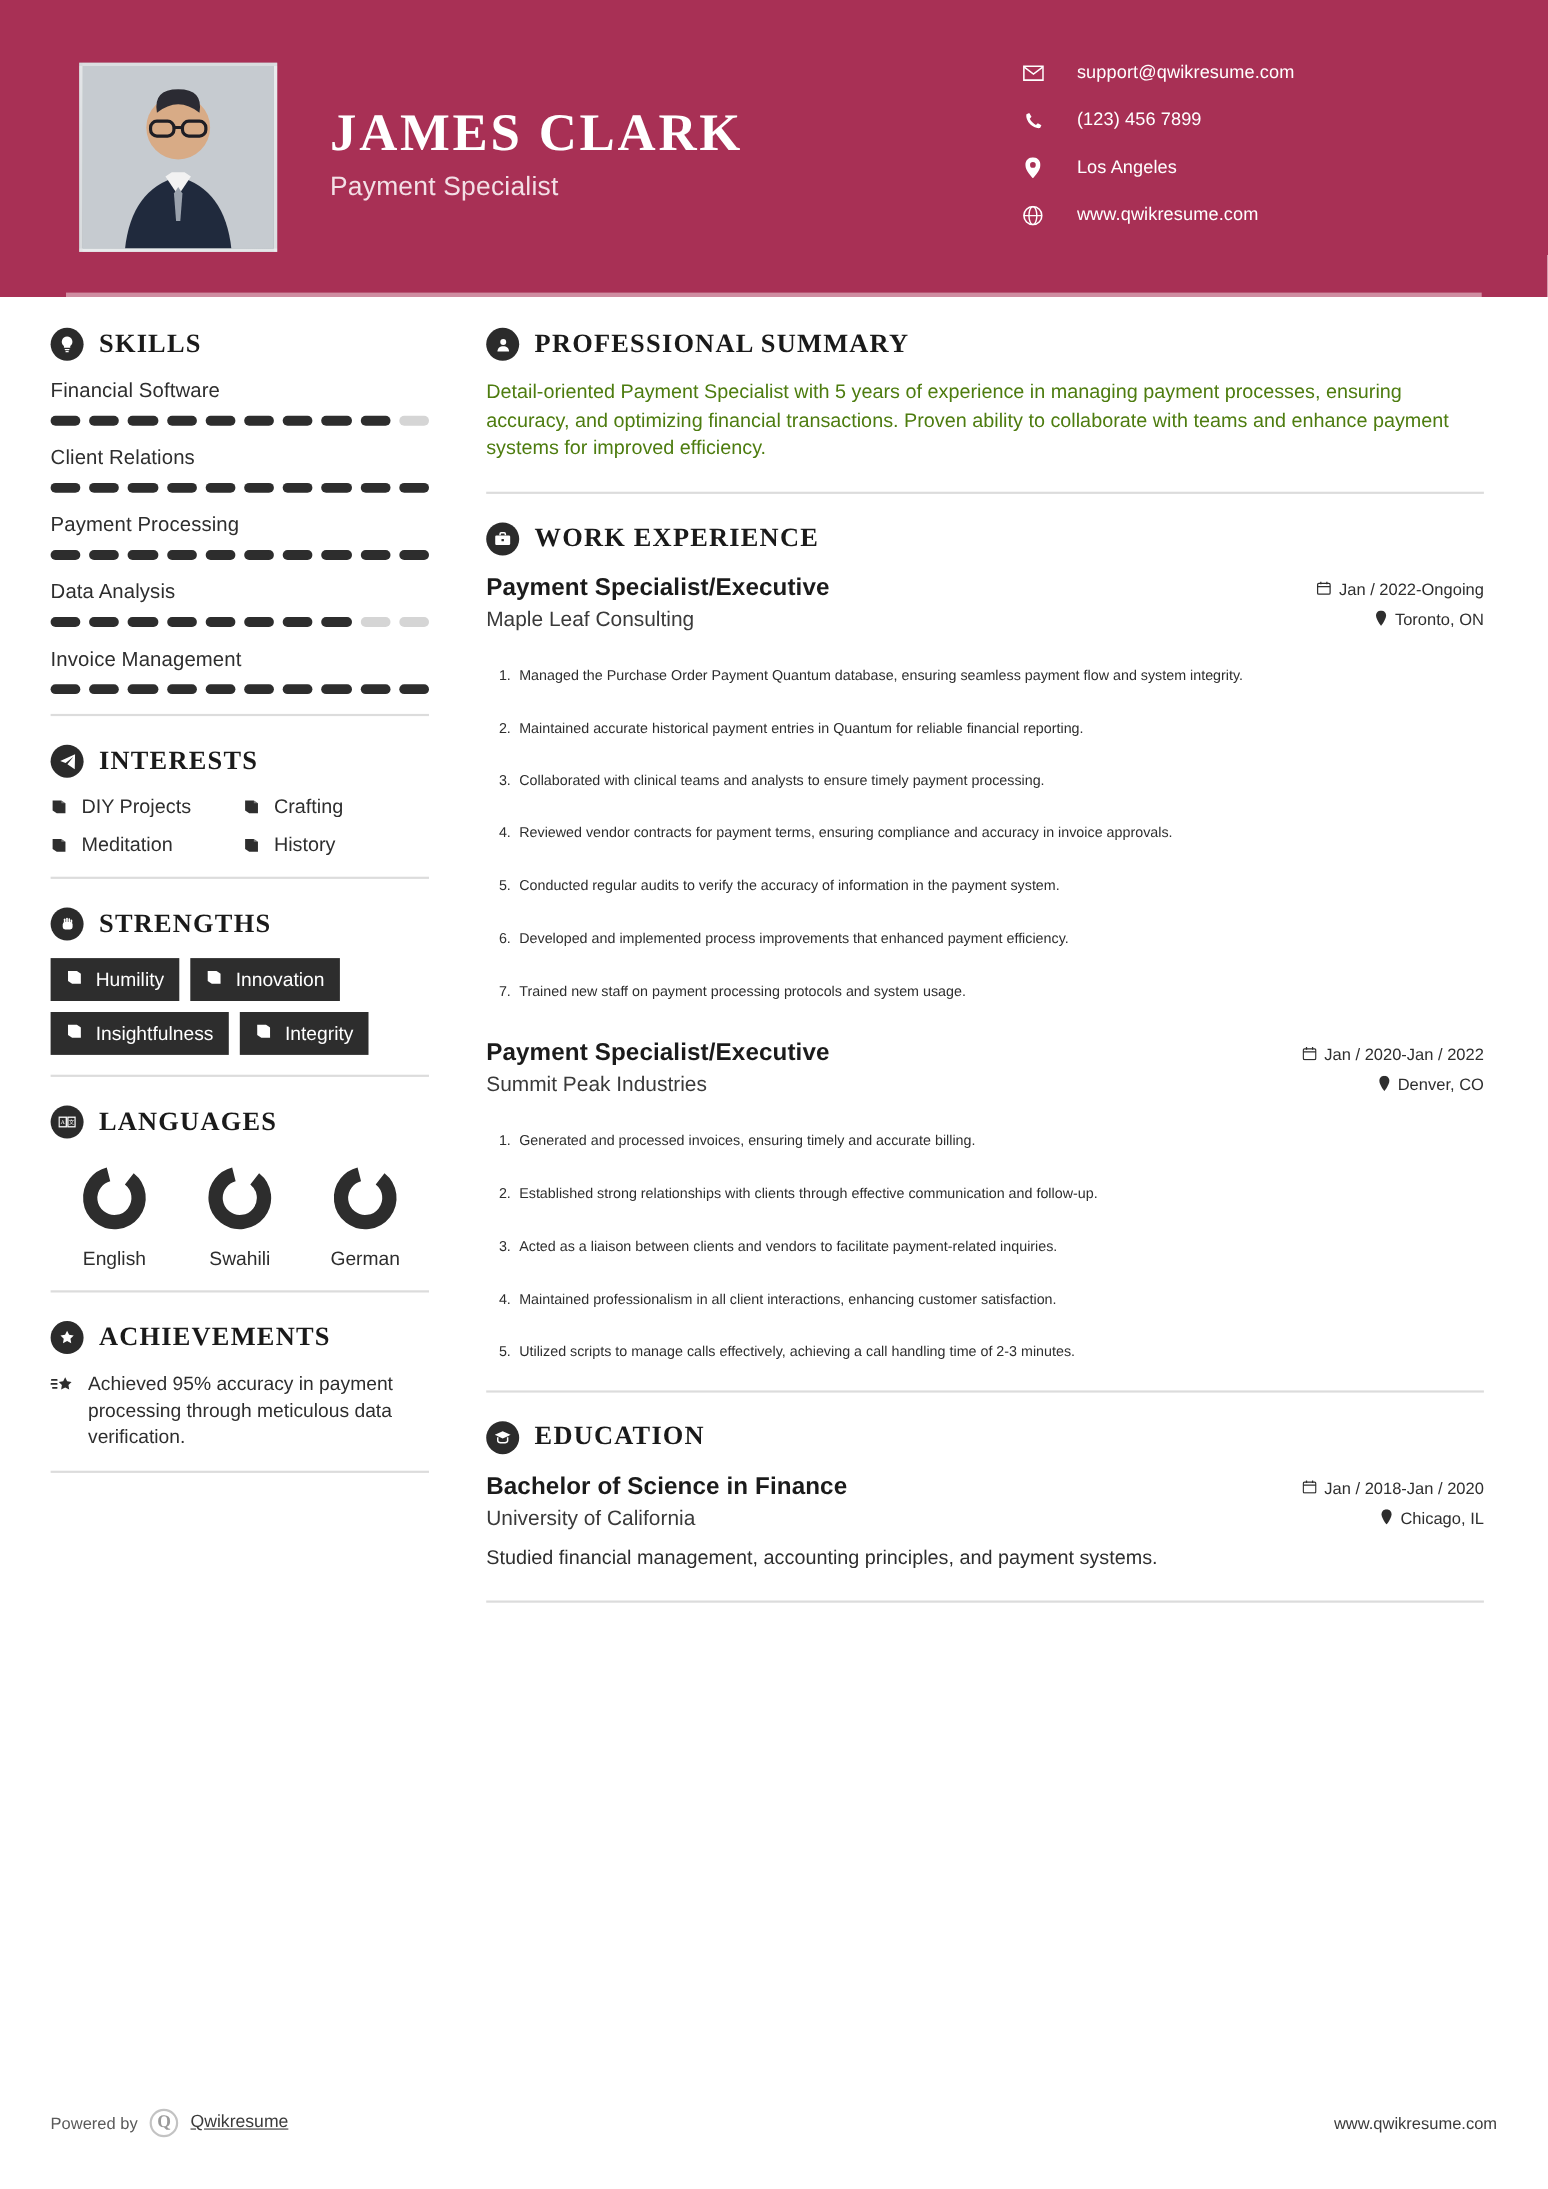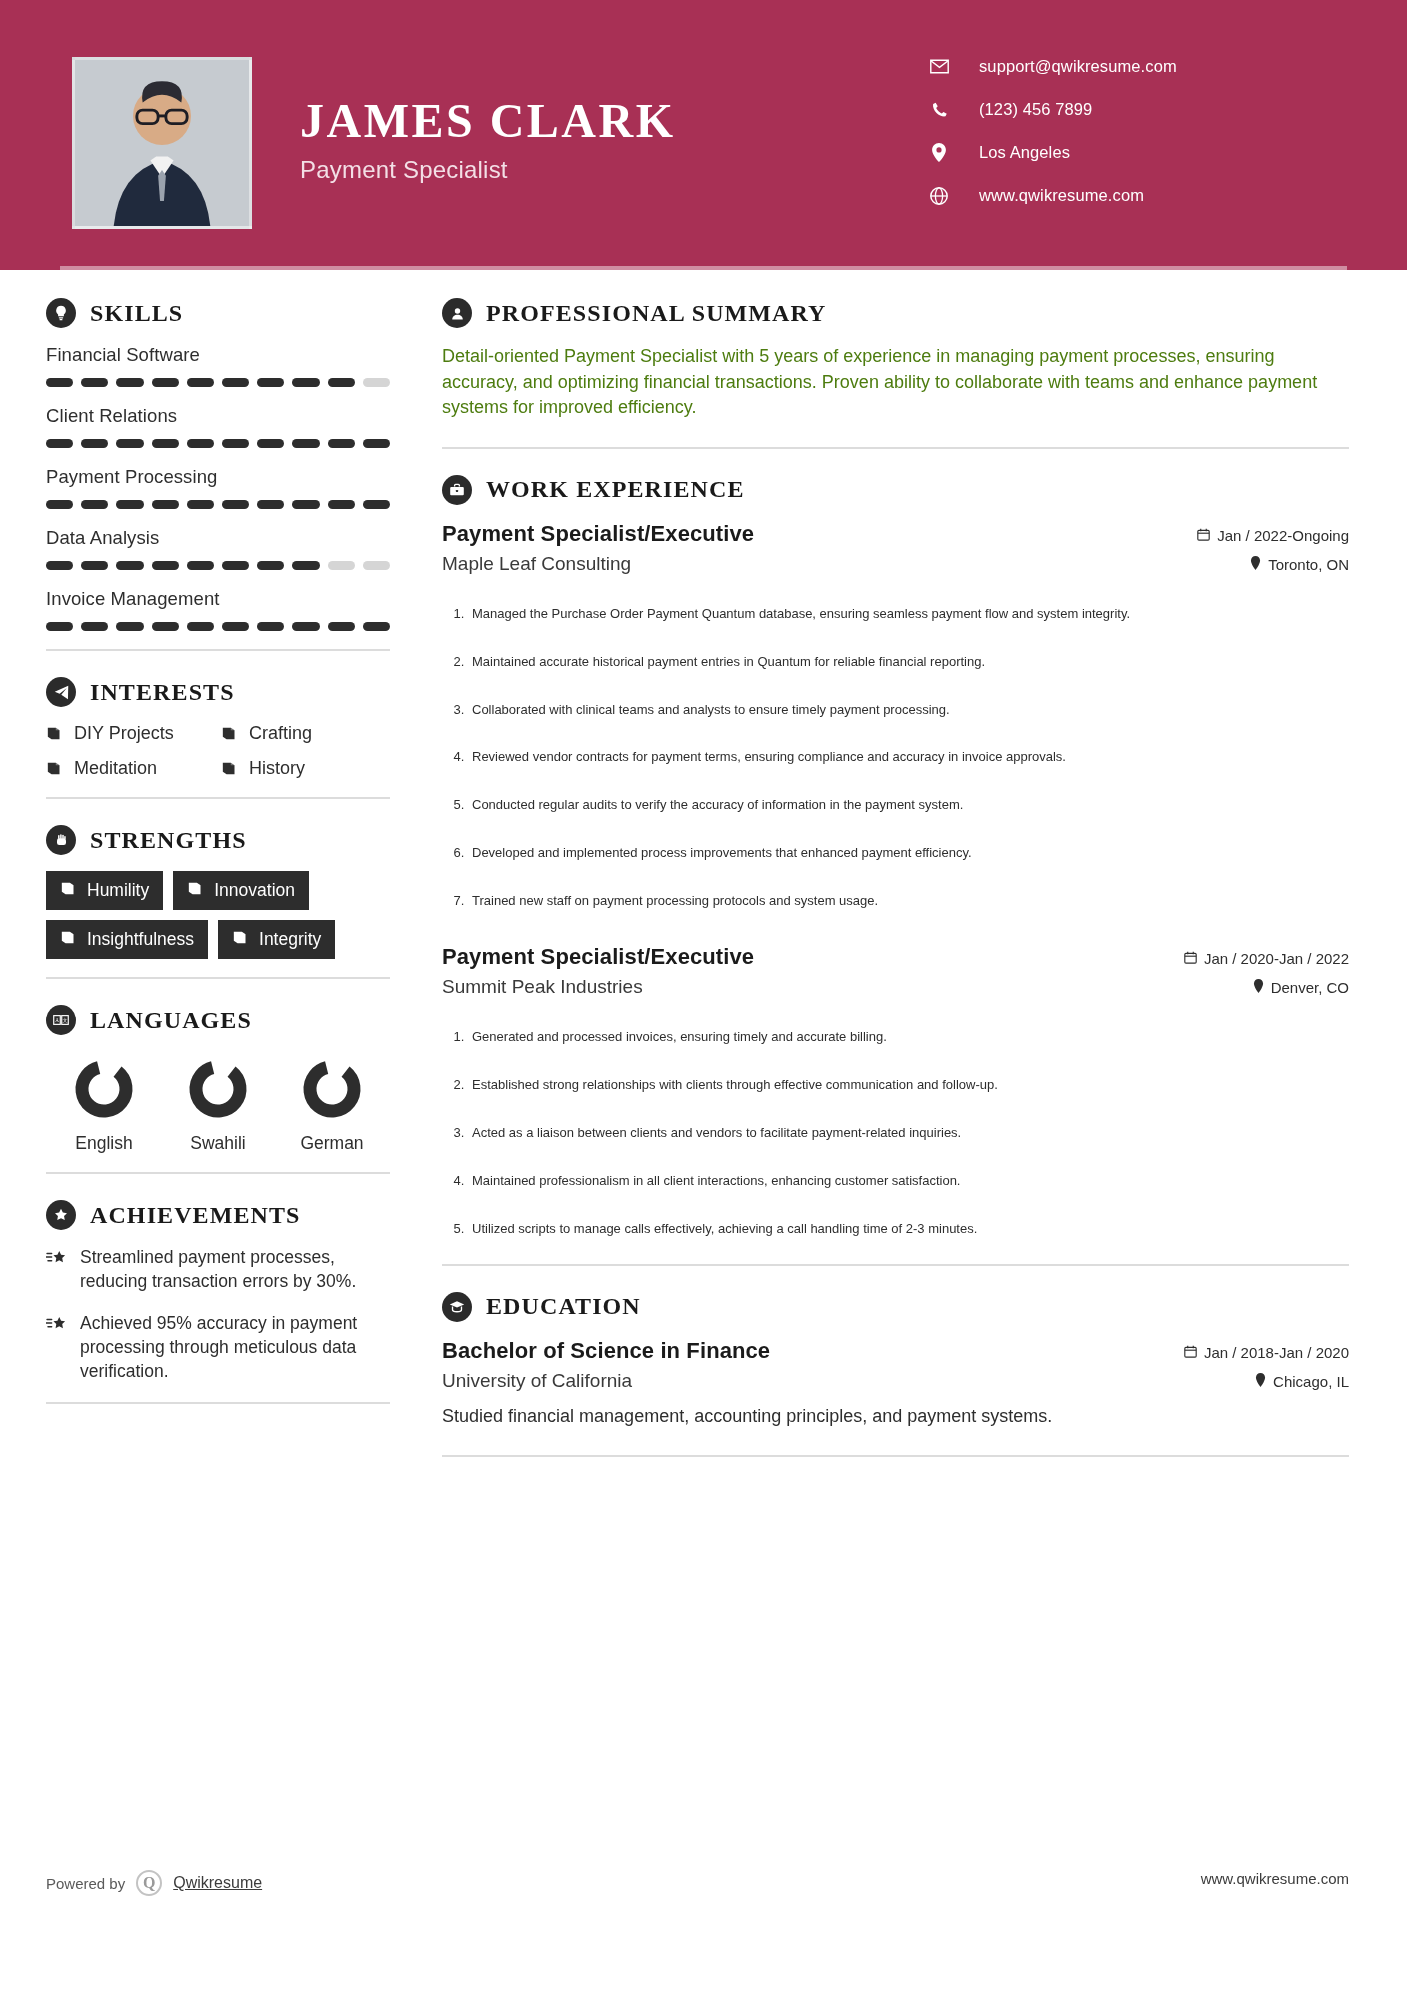--- a/index.html
+++ b/index.html
@@ -139,22 +139,22 @@
   .job-meta { font-size: 15px; color:#2e2e2e; display:flex; gap:7px; white-space:nowrap; }
   .job-sub { display:flex; justify-content: space-between; align-items: baseline; margin-top: 6px; }
   .job-company { font-size: 19px; color:#3a3a3a; }
   ol.bullets { margin: 12px 0 0 26px; padding:0; }
   ol.bullets li { font-size: 13px; line-height: 1.38; color:#2e2e2e; margin-bottom: 1px; padding-left: 4px; margin-top: 30px; }
   .edu-desc { font-size: 18px; line-height: 1.4; color:#2e2e2e; margin-top: 12px; }
 
   
   .footer {
     position:absolute; left:0; right:0; bottom: 0; height: 120px;
-    display:flex; align-items:flex-start; justify-content: space-between;
-    padding: 0 58px 0 46px;
+    display:flex; align-items:center; justify-content: space-between;
+    padding: 0 46px 0 46px;
   }
   .powered { display:flex; align-items:center; gap:11px; font-size:15px; color:#5a5a5a; }
   .qmark {
     width: 26px; height:26px; border-radius:50%;
     border: 2.5px solid #c3c3c3; color:#9a9a9a;
     display:flex;align-items:center;justify-content:center;
     font-family:"Liberation Serif",serif; font-size:16px; font-weight:700;
   }
   .qwik { color:#3b3b3b; font-size:16px; text-decoration: underline; }
   .foot-url { font-size:15px; color:#3b3b3b; }
@@ -457,29 +457,20 @@
           <span class="sec-title">ACHIEVEMENTS</span>
         </div>
         <div id="achievements-list">
             <div class="ach-row">
               <span class="aico"><svg width="22" height="18" viewBox="0 0 24 20">
                   <path d="M14.5 2.2l2 4.1 4.5.7-3.2 3.1.8 4.5-4.1-2.1-4.1 2.1.8-4.5L8 7l4.5-.7z" fill="#2d2d2d"></path>
                   <line x1="1" y1="5" x2="6" y2="5" stroke="#2d2d2d" stroke-width="1.7" stroke-linecap="round"></line>
                   <line x1="0" y1="9" x2="6" y2="9" stroke="#2d2d2d" stroke-width="1.7" stroke-linecap="round"></line>
                   <line x1="2" y1="13" x2="6" y2="13" stroke="#2d2d2d" stroke-width="1.7" stroke-linecap="round"></line>
                 </svg></span>
-              <div class="ach-text">Streamlined payment processes, reducing transaction errors by 30%.</div>
-            </div>
-            <div class="ach-row">
-              <span class="aico"><svg width="22" height="18" viewBox="0 0 24 20">
-                  <path d="M14.5 2.2l2 4.1 4.5.7-3.2 3.1.8 4.5-4.1-2.1-4.1 2.1.8-4.5L8 7l4.5-.7z" fill="#2d2d2d"></path>
-                  <line x1="1" y1="5" x2="6" y2="5" stroke="#2d2d2d" stroke-width="1.7" stroke-linecap="round"></line>
-                  <line x1="0" y1="9" x2="6" y2="9" stroke="#2d2d2d" stroke-width="1.7" stroke-linecap="round"></line>
-                  <line x1="2" y1="13" x2="6" y2="13" stroke="#2d2d2d" stroke-width="1.7" stroke-linecap="round"></line>
-                </svg></span>
               <div class="ach-text">Achieved 95% accuracy in payment processing through meticulous data verification.</div>
             </div>
           </div>
       </div>
 
       <div class="divider"></div>
     </div>
 
     <div class="main">
 

